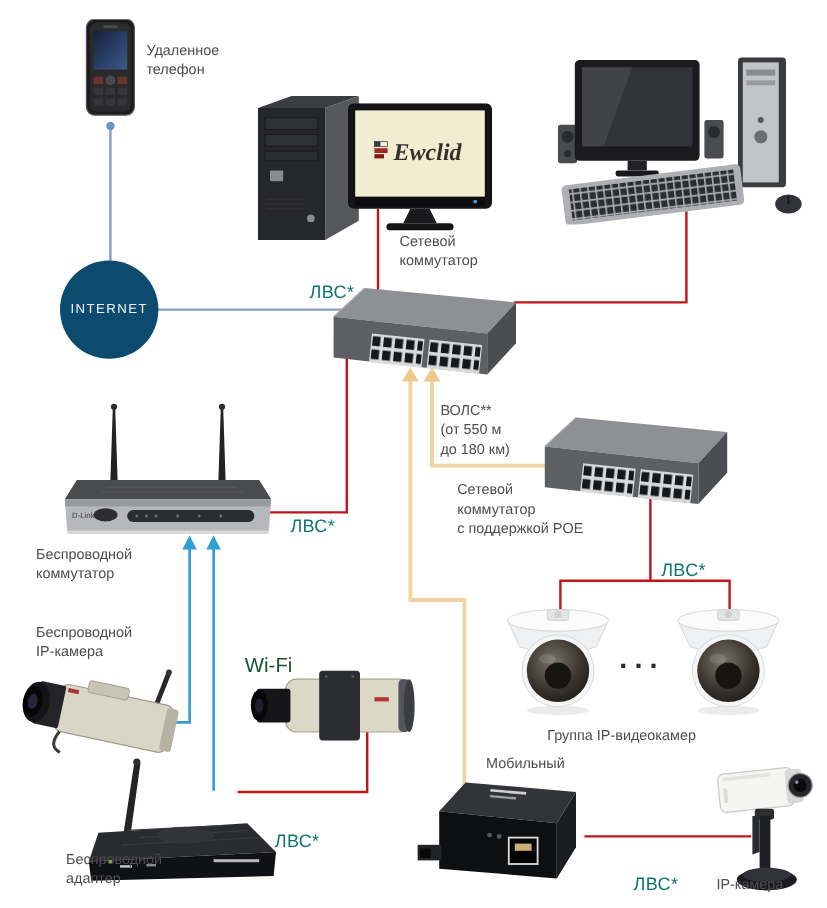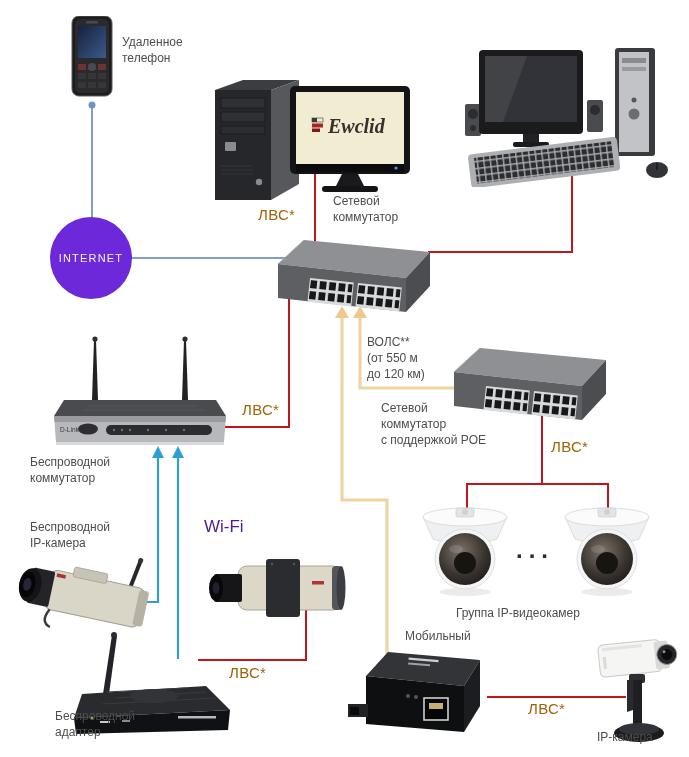--- a/index.html
+++ b/index.html
@@ -1,25 +1,25 @@
 <!DOCTYPE html>
 <html><head>
 <meta charset="utf-8">
 <style>
   html,body{margin:0;padding:0;background:#fff;}
   #stage{position:relative;width:689px;height:757px;background:#fff;overflow:hidden;
          font-family:"Liberation Sans",sans-serif;}
   .dev{position:absolute;}
   .lbl{position:absolute;font:12px/1.32 "Liberation Sans",sans-serif;color:#4d4d4d;
        white-space:pre-line;}
-  .lan{position:absolute;font:15px/1.1 "Liberation Sans",sans-serif;color:#a16207;
-       letter-spacing:.3px;white-space:pre-line;}
-  .wifi-lbl{position:absolute;font:17px/1.1 "Liberation Sans",sans-serif;color:#4c1d95;}
+  .lan{position:absolute;font:15px/1.1 "Liberation Sans",sans-serif;color:#0f766e;
+       letter-spacing:.3px;white-space:pre-line;margin-top:29px;}
+  .wifi-lbl{position:absolute;font:17px/1.1 "Liberation Sans",sans-serif;color:#14532d;margin-top:28px;}
   .inet{position:absolute;left:50px;top:217px;width:82px;height:82px;border-radius:50%;
-        background:#6d28d9;display:flex;align-items:center;justify-content:center;
+        background:#0c4a6e;display:flex;align-items:center;justify-content:center;
         color:#f2f5fa;font:11px "Liberation Sans",sans-serif;letter-spacing:1.2px;}
   .dots{position:absolute;font:700 24px/1 "Liberation Sans",sans-serif;color:#2b2b2b;
         letter-spacing:6px;}
   svg{display:block;}
 </style>
 </head>
 <body>
 
 <div id="stage">
 
@@ -304,21 +304,21 @@
   </svg>
 
   <div class="inet">INTERNET</div>
 
   <div class="lbl" style="left:122px;top:35px">Удаленное
 телефон</div>
   <div class="lbl" style="left:333px;top:194px">Сетевой
 коммутатор</div>
   <div class="lbl" style="left:367px;top:335px">ВОЛС**
 (от 550 м
-до 120 км)</div>
+до 180 км)</div>
   <div class="lbl" style="left:381px;top:401px">Сетевой
 коммутатор
 с поддержкой POE</div>
   <div class="lbl" style="left:30px;top:455px">Беспроводной
 коммутатор</div>
   <div class="lbl" style="left:30px;top:520px">Беспроводной
 IP-камера</div>
   <div class="lbl" style="left:456px;top:606px">Группа IP-видеокамер</div>
   <div class="lbl" style="left:55px;top:709px">Беспроводной
 адаптер</div>

